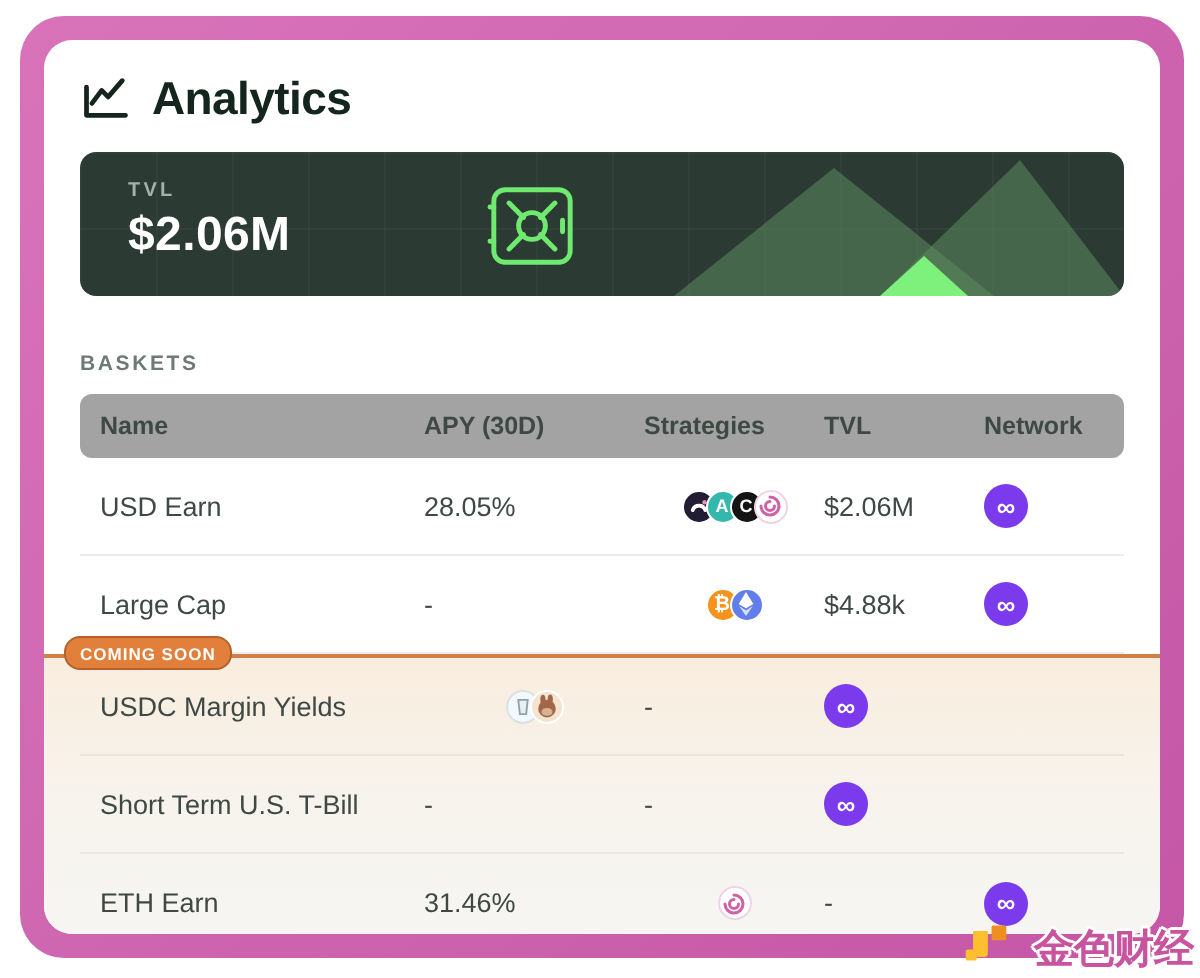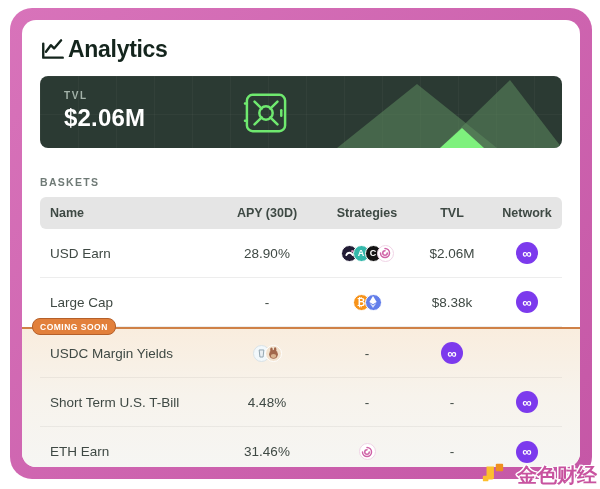--- a/index.html
+++ b/index.html
@@ -4,21 +4,21 @@
 <style>
   * { margin:0; padding:0; box-sizing:border-box; }
   html,body { width:600px; height:489px; background:#fff; overflow:hidden;
               font-family:"Liberation Sans", sans-serif; }
   .frame { position:absolute; left:10px; top:8px; right:8px; bottom:10px;
            border-radius:22px; background:linear-gradient(135deg,#d873ba,#c557a6); }
   .card { position:absolute; inset:12px; border-radius:14px; background:#fff;
           padding:12px 18px 0 18px; overflow:hidden; }
 
   
-  .app-header { display:flex; align-items:center; gap:2px; height:34px; }
+  .app-header { display:flex; align-items:center; gap:10px; height:34px; }
   .app-header svg { display:block; }
   .app-title { font-size:23px; font-weight:700; color:#14251d; letter-spacing:-0.3px; }
 
   
   .banner { position:relative; margin-top:10px; height:72px; border-radius:8px;
             background:#2b3a33; overflow:hidden;
             background-image:
               linear-gradient(rgba(255,255,255,0.03) 1px, transparent 1px),
               linear-gradient(90deg, rgba(255,255,255,0.03) 1px, transparent 1px);
             background-size:38px 38px; }
@@ -28,25 +28,25 @@
   .banner-value { position:absolute; left:24px; top:28px; font-size:24px; font-weight:700;
                   color:#ffffff; letter-spacing:0.2px; }
 
   
   .section-label { margin-top:28px; font-size:10.5px; font-weight:700;
                    letter-spacing:1.3px; color:#6f7a76; }
 
   
   .tbl { margin-top:9px; }
   .trow { display:grid; grid-template-columns:1fr 110px 90px 80px 70px; align-items:center; }
-  .thead { background:#e5e5e5; border-radius:6px; height:32px;
+  .thead { background:#a3a3a3; border-radius:6px; height:32px;
            font-size:12.5px; font-weight:700; color:#3e4944; }
   .tbody-row { height:49px; font-size:13.5px; color:#3f4944; border-bottom:1px solid #ededed; }
   .cell-name { padding-left:10px; text-align:left; }
-  .cell-c { text-align:center; }
+  .cell-c { text-align:left; }
   .icon-stack { display:flex; justify-content:center; align-items:center; }
   .tok { width:17px; height:17px; border-radius:50%; display:flex; align-items:center;
          justify-content:center; font-size:9px; font-weight:800; color:#fff;
          border:1.5px solid #fff; }
   .tok + .tok { margin-left:-5px; }
   .net-btn { width:22px; height:22px; border-radius:50%; background:#7c3aed; color:#fff;
              display:inline-flex; align-items:center; justify-content:center;
              font-size:13px; font-weight:700; line-height:1; }
 
   
@@ -107,21 +107,21 @@
       <div class="trow thead">
         <div class="cell-name">Name</div>
         <div class="cell-c">APY (30D)</div>
         <div class="cell-c">Strategies</div>
         <div class="cell-c">TVL</div>
         <div class="cell-c">Network</div>
       </div>
 
       <div class="trow tbody-row">
         <div class="cell-name">USD Earn</div>
-        <div class="cell-c">28.90%</div>
+        <div class="cell-c">28.05%</div>
         <div class="icon-stack">
           <span class="tok" style="background:#221c35;">
             <svg width="11" height="11" viewBox="0 0 14 14" fill="none">
                 <path d="M3 9a4.2 4.2 0 0 1 8 0" stroke="#fff" stroke-width="2.4" stroke-linecap="round"></path>
                 <circle cx="10.5" cy="4" r="1.4" fill="#e38fc0"></circle>
               </svg>
           </span>
           <span class="tok" style="background:#35b8ab;">A</span>
           <span class="tok" style="background:#141414;">C</span>
           <span class="tok" style="background:#fff; border-color:#f0d4e6;">
@@ -140,21 +140,21 @@
         <div class="cell-c">-</div>
         <div class="icon-stack">
           <span class="tok" style="background:#f7931a; font-size:10px;">₿</span>
           <span class="tok" style="background:#627eea;">
             <svg width="10" height="12" viewBox="0 0 10 14">
                 <polygon points="5,0 9.3,7 5,9.5 0.7,7" fill="#fff"></polygon>
                 <polygon points="5,10.8 9,8.2 5,14 1,8.2" fill="#fff" opacity="0.75"></polygon>
               </svg>
           </span>
         </div>
-        <div class="cell-c">$8.38k</div>
+        <div class="cell-c">$4.88k</div>
         <div class="cell-c"><span class="net-btn">∞</span></div>
       </div>
 
       <div class="soon-wrap">
         <span class="soon-badge">COMING SOON</span>
 
         <div class="trow tbody-row">
           <div class="cell-name">USDC Margin Yields</div>
           <div class="icon-stack">
             <span class="tok" style="background:#f2f8fb; border-color:#d9e2e6;">
@@ -170,21 +170,20 @@
                   <ellipse cx="8" cy="11" rx="3.4" ry="2.4" fill="#d9b38f"></ellipse>
                 </svg>
             </span>
           </div>
           <div class="cell-c">-</div>
           <div class="cell-c"><span class="net-btn">∞</span></div>
         </div>
 
         <div class="trow tbody-row">
           <div class="cell-name">Short Term U.S. T-Bill</div>
-          <div class="cell-c">4.48%</div>
           <div class="cell-c">-</div>
           <div class="cell-c">-</div>
           <div class="cell-c"><span class="net-btn">∞</span></div>
         </div>
 
         <div class="trow tbody-row">
           <div class="cell-name">ETH Earn</div>
           <div class="cell-c">31.46%</div>
           <div class="icon-stack">
             <span class="tok" style="background:#fff; border-color:#f0d4e6;">

